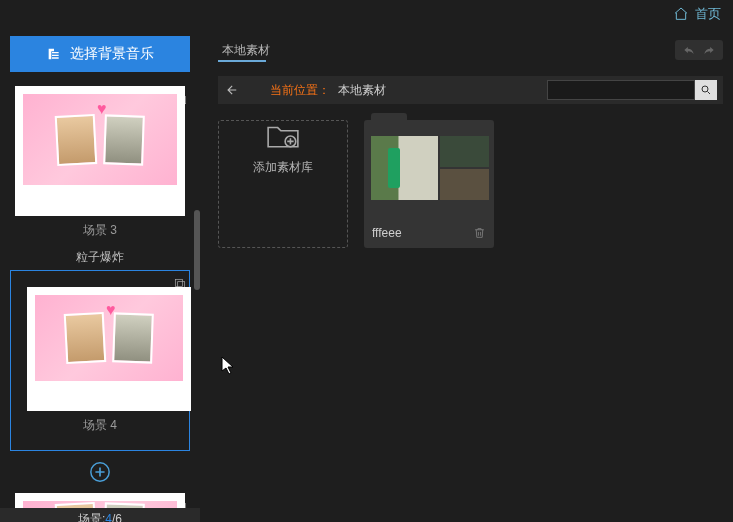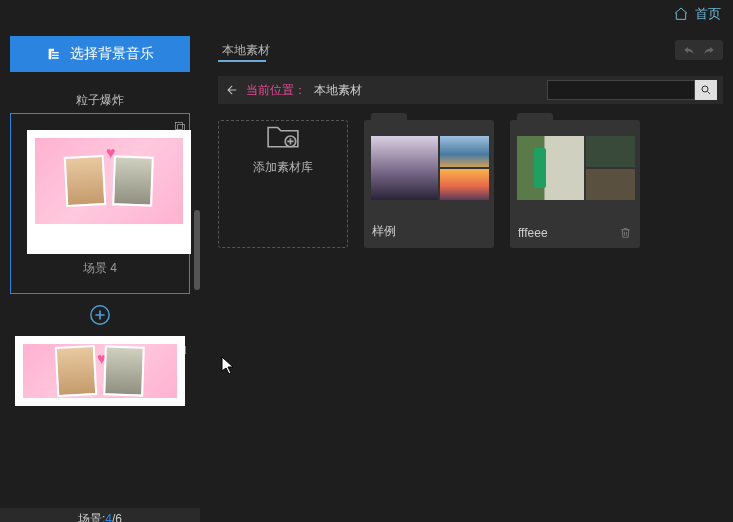--- a/index.html
+++ b/index.html
@@ -102,21 +102,21 @@
   margin-left: auto; display: flex; gap: 4px;
   background: #303030; padding: 3px 6px; border-radius: 3px;
 }
 .tab-act-icon { width: 16px; height: 14px; fill: #666; }
 
 .path-row {
   height: 28px; margin: 12px 10px 0 10px; background: #2a2a2a;
   display: flex; align-items: center; padding: 0 6px; gap: 8px;
 }
 .back-arrow { width: 14px; height: 14px; stroke: #bbb; fill: none; stroke-width: 2; cursor: pointer; }
-.path-label { color: #ec4899; }
+.path-label { color: #f97316; margin-left: 24px; }
 .path-val { color: #cfcfcf; }
 .search-box {
   margin-left: auto; display: flex; align-items: center;
 }
 .search-input {
   width: 148px; height: 20px; background: #1a1a1a;
   border: 1px solid #444; color: #ccc; padding: 0 4px; font-size: 12px;
 }
 .search-btn {
   width: 22px; height: 20px; background: #e0e0e0;
@@ -189,20 +189,33 @@
 <div class="sidebar">
   <div class="bgm-btn">
     <svg class="bgm-icon" viewBox="0 0 24 24">
         <path d="M5 5h6v2H7v12H5zM9 10h10M9 14h10M9 18h10" stroke="#fff" stroke-width="2" fill="none"></path>
       </svg>
     <span>选择背景音乐</span>
   </div>
 
   <div class="scenes">
 
+    <div class="scene-wrap">
+      <svg class="copy-icon" viewBox="0 0 24 24">
+          <rect x="8" y="8" width="12" height="12"></rect>
+          <rect x="4" y="4" width="12" height="12"></rect>
+        </svg>
+      <div class="thumb-box">
+        <div class="pink-area">
+            <div class="photo-l"></div>
+            <div class="photo-r"></div>
+          </div>
+      </div>
+      <div class="scene-label">场景 3</div>
+    </div>
 
     <div class="scene-title">粒子爆炸</div>
 
     <div class="scene-wrap selected">
       <svg class="copy-icon" viewBox="0 0 24 24">
           <rect x="8" y="8" width="12" height="12"></rect>
           <rect x="4" y="4" width="12" height="12"></rect>
         </svg>
       <div class="thumb-box">
         <div class="pink-area">
@@ -277,33 +290,20 @@
   <div class="cards">
     <div class="card add-lib">
       <svg class="folder-plus" viewBox="0 0 32 26">
           <path d="M2 6h9l3 3h16v15H2z"></path>
           <circle cx="23" cy="19" r="5"></circle>
           <path d="M23 16v6M20 19h6"></path>
         </svg>
       <span class="add-lib-label">添加素材库</span>
     </div>
 
-    <div class="card">
-      <div class="folder-tab"></div>
-      <div class="card-body">
-        <div class="sample-mosaic">
-          <div class="sm-a"></div>
-            <div class="sm-b"></div>
-            <div class="sm-c"></div>
-        </div>
-      </div>
-      <div class="card-footer">
-        <span class="card-name">样例</span>
-      </div>
-    </div>
 
     <div class="card">
       <div class="folder-tab"></div>
       <div class="card-body">
         <div class="fff-mosaic">
           <div class="ff-a"></div>
             <div class="ff-b"></div>
             <div class="ff-c"></div>
         </div>
       </div>

